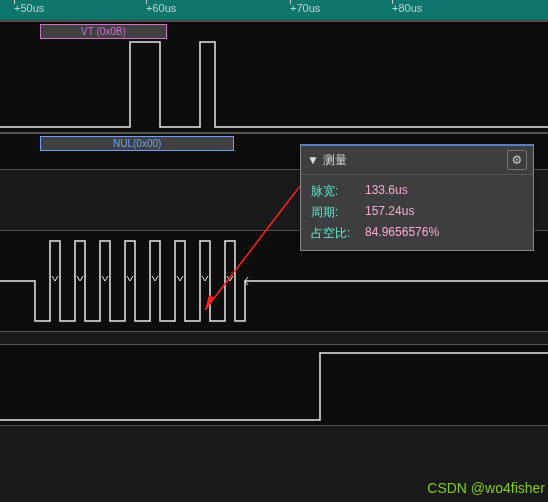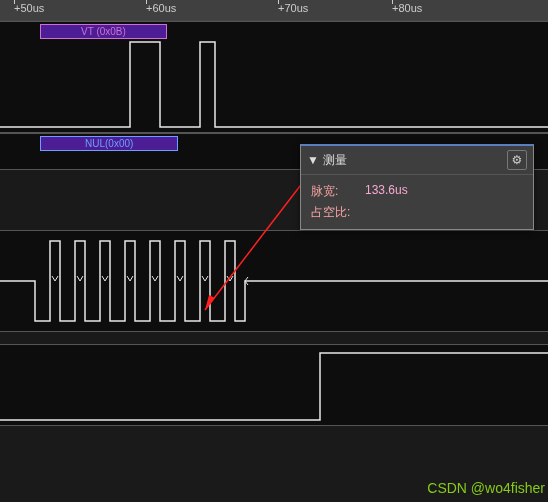--- a/index.html
+++ b/index.html
@@ -1,45 +1,45 @@
 <!DOCTYPE html>
 <html><head>
 <meta charset="utf-8">
 <style>
   html,body{margin:0;padding:0;background:#1a1a1a;font-family:Arial,sans-serif;width:548px;height:502px;overflow:hidden;position:relative}
-  .ruler{height:20px;background:#404040;border-bottom:1px solid #444;position:relative;color:#ccc;font-size:11px}
+  .ruler{height:20px;background:#0f766e;border-bottom:1px solid #444;position:relative;color:#ccc;font-size:11px}
   .ruler .tick{position:absolute;top:2px}
   .ruler .tick::before{content:"";position:absolute;top:-2px;left:0;width:1px;height:4px;background:#ccc}
   .track{position:relative;background:#0d0d0d;border-top:1px solid #555;border-bottom:1px solid #555}
   .track.t1{height:110px}
   .track.t2{height:35px}
   .track.t3{height:100px;margin-top:60px}
   .track.t4{height:80px;margin-top:12px}
-  .label{position:absolute;top:2px;left:40px;font-size:10px;padding:1px 40px;border:1px solid;background:#4c1d95}
+  .label{position:absolute;top:2px;left:40px;font-size:10px;padding:1px 40px;border:1px solid;background:#404040}
   .label.vt{color:#d070d0;border-color:#d070d0}
-  .label.nul{color:#6aa0ff;border-color:#6aa0ff;left:40px;padding:1px 44px}
+  .label.nul{color:#6aa0ff;border-color:#6aa0ff;left:40px;padding:1px 72px}
   svg.wave{position:absolute;top:0;left:0;width:100%;height:100%}
   .meas{position:absolute;top:144px;left:300px;width:232px;background:#3e3e3e;border:1px solid #888;border-top:2px solid #5a7fbf;color:#ddd;font-size:12px;z-index:10;box-shadow:0 2px 6px rgba(0,0,0,.5)}
   .meas-hdr{display:flex;align-items:center;justify-content:space-between;padding:4px 6px;border-bottom:1px solid #555}
   .meas-hdr .ttl{display:flex;align-items:center;gap:4px}
   .gear{width:18px;height:18px;border:1px solid #777;border-radius:2px;display:flex;align-items:center;justify-content:center;font-size:12px;color:#ccc;cursor:pointer}
   .meas-body{padding:6px 10px}
   .meas-row{display:flex;padding:2px 0}
-  .meas-row .k{width:54px;color:#fca5a5}
+  .meas-row .k{width:54px;color:#5eead4}
   .meas-row .v{color:#f9a8d4}
   .arrow{position:absolute;z-index:9;pointer-events:none}
   .watermark{position:absolute;bottom:6px;right:3px;color:#84cc16;font-size:14px;z-index:20}
 </style>
 </head>
 <body>
 
 <div class="ruler">
   <span class="tick" style="left:14px">+50us</span>
   <span class="tick" style="left:146px">+60us</span>
-  <span class="tick" style="left:278px">+70us</span>
+  <span class="tick" style="left:290px">+70us</span>
   <span class="tick" style="left:392px">+80us</span>
 </div>
 
 <div class="track t1">
   <div class="label vt">VT (0x0B)</div>
   <svg class="wave" viewBox="0 0 548 110" preserveAspectRatio="none">
     <path d="M0 105 L130 105 L130 20 L160 20 L160 105 L200 105 L200 20 L215 20 L215 105 L548 105" stroke="#e8e8e8" stroke-width="1.5" fill="none"></path>
   </svg>
 </div>
 
@@ -82,18 +82,23 @@
       <span>测量</span>
     </span>
     <span class="gear">⚙</span>
   </div>
   <div class="meas-body">
     <div class="meas-row">
         <span class="k">脉宽:</span>
         <span class="v">133.6us</span>
       </div>
     <div class="meas-row">
+        <span class="k">周期:</span>
+        <span class="v">157.24us</span>
+      </div>
+    <div class="meas-row">
         <span class="k">占空比:</span>
+        <span class="v">84.9656576%</span>
       </div>
   </div>
 </div>
 
 <div class="watermark">CSDN @wo4fisher</div>
 
 </body></html>

